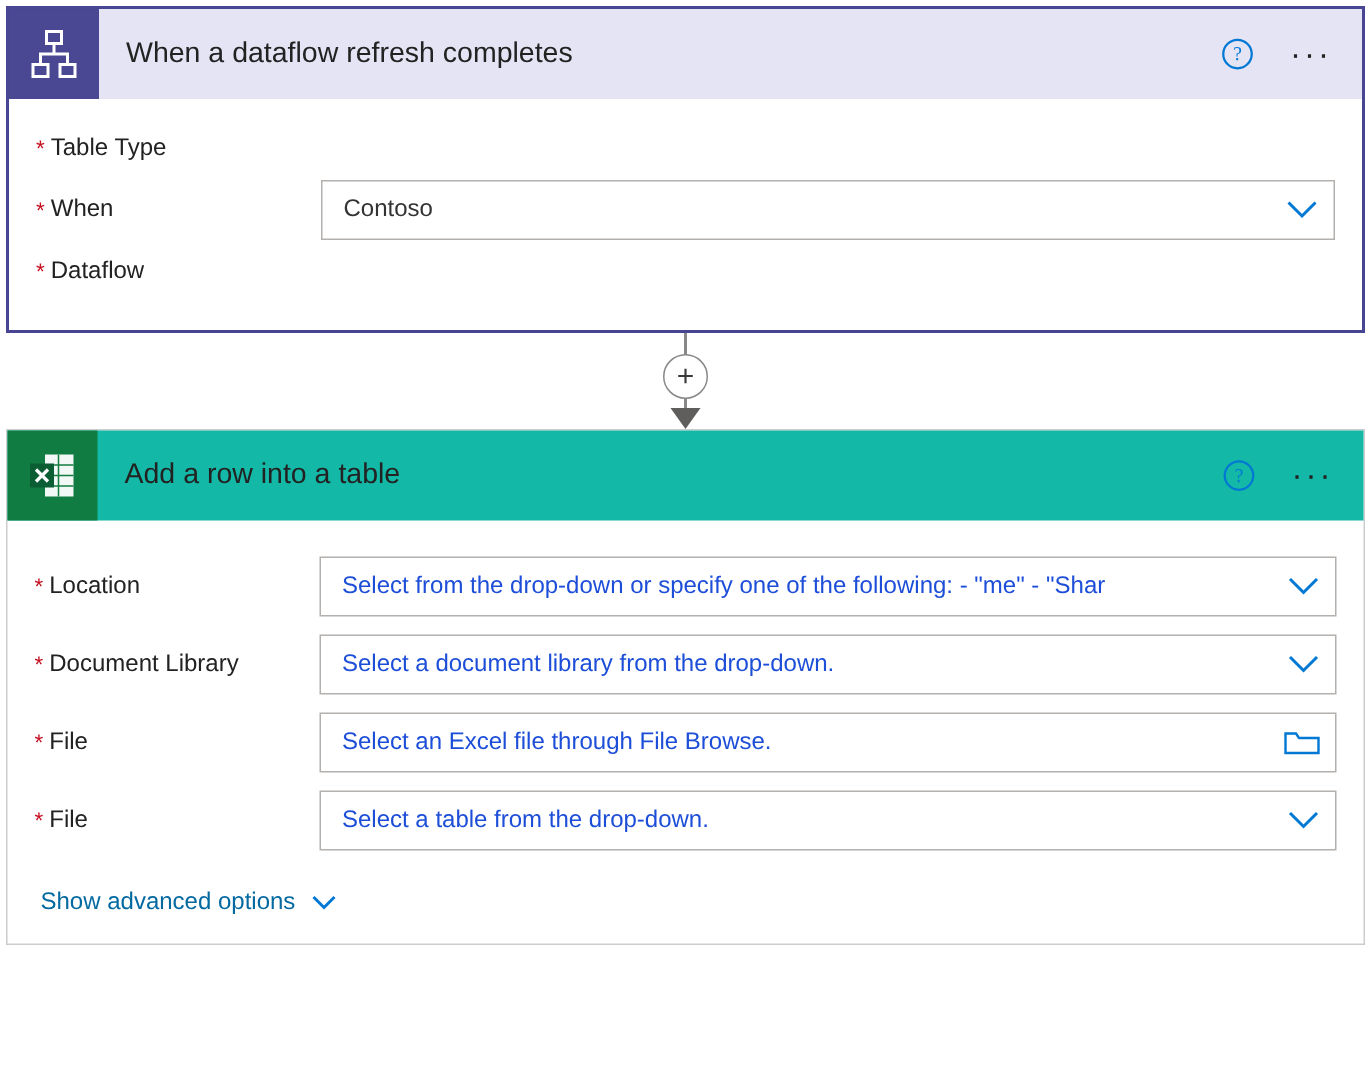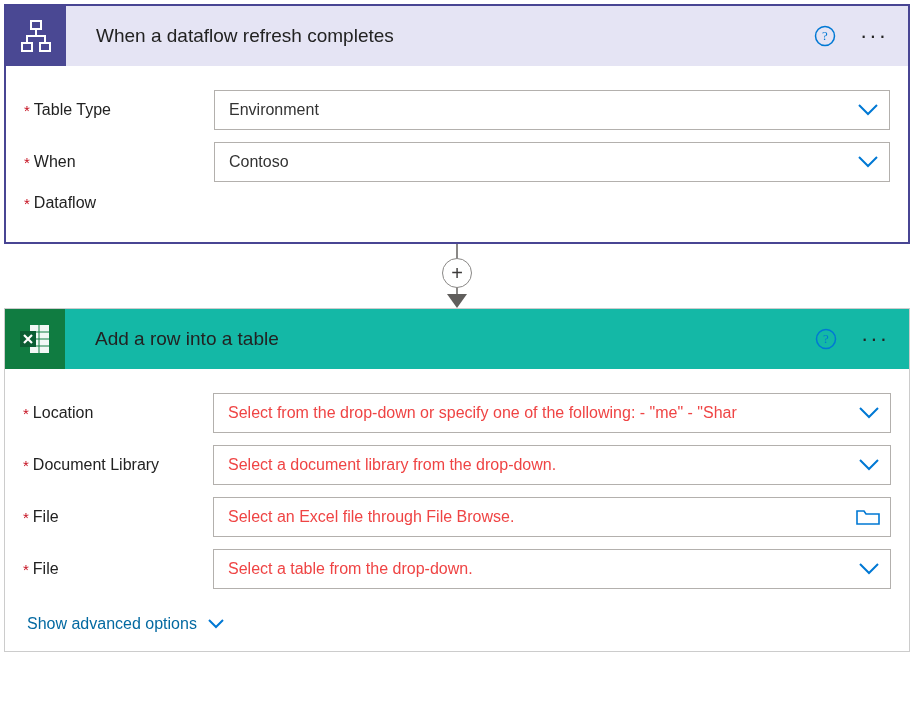--- a/index.html
+++ b/index.html
@@ -30,21 +30,21 @@
     justify-content: center;
     flex-shrink: 0;
   }
   .trigger .card-icon { background: #4a4893; }
   .action .card-icon  { background: #107C41; }
   .card-title {
     flex: 1;
     font-size: 19px;
     font-weight: 400;
     color: #222;
-    padding-left: 30px;
+    padding-left: 18px;
   }
   .header-actions { display: flex; align-items: center; gap: 20px; }
   .help-icon { width: 22px; height: 22px; display: flex; align-items: center; justify-content: center; cursor: pointer; }
   .more-icon { font-size: 22px; letter-spacing: 2px; color: #222; cursor: pointer; padding: 0 4px; user-select: none; }
   .card-body { padding: 12px 18px 18px 18px; }
   .form-row {
     display: flex;
     align-items: center;
     margin: 12px 0;
   }
@@ -66,21 +66,21 @@
     padding: 0 10px 0 14px;
     font-size: 16px;
     color: #333;
     background: #fff;
     cursor: pointer;
     position: relative;
     overflow: hidden;
     white-space: nowrap;
   }
   .field .value { flex: 1; overflow: hidden; text-overflow: clip; }
-  .field .placeholder { flex: 1; color: #ef4444; overflow: hidden; text-overflow: clip; }
+  .field .placeholder { flex: 1; color: #1d4ed8; overflow: hidden; text-overflow: clip; }
   .chevron, .folder {
     flex-shrink: 0;
     margin-left: 8px;
     display: flex;
     align-items: center;
   }
   .connector {
     display: flex;
     flex-direction: column;
     align-items: center;
@@ -150,28 +150,20 @@
       </div>
       <div class="more-icon">···</div>
     </div>
   </div>
   <div class="card-body">
     <div class="form-row">
       <div class="form-label">
           <span class="required-star">*</span>
           <span>Table Type</span>
         </div>
-      <div class="field">
-        <span class="value">Environment</span>
-        <span class="chevron">
-            <svg width="22" height="14">
-              <path d="M2 2 L11 11 L20 2" fill="none" stroke="#0078d4" stroke-width="2"></path>
-            </svg>
-          </span>
-      </div>
     </div>
     <div class="form-row">
       <div class="form-label">
           <span class="required-star">*</span>
           <span>When</span>
         </div>
       <div class="field">
         <span class="value">Contoso</span>
         <span class="chevron">
             <svg width="22" height="14">

